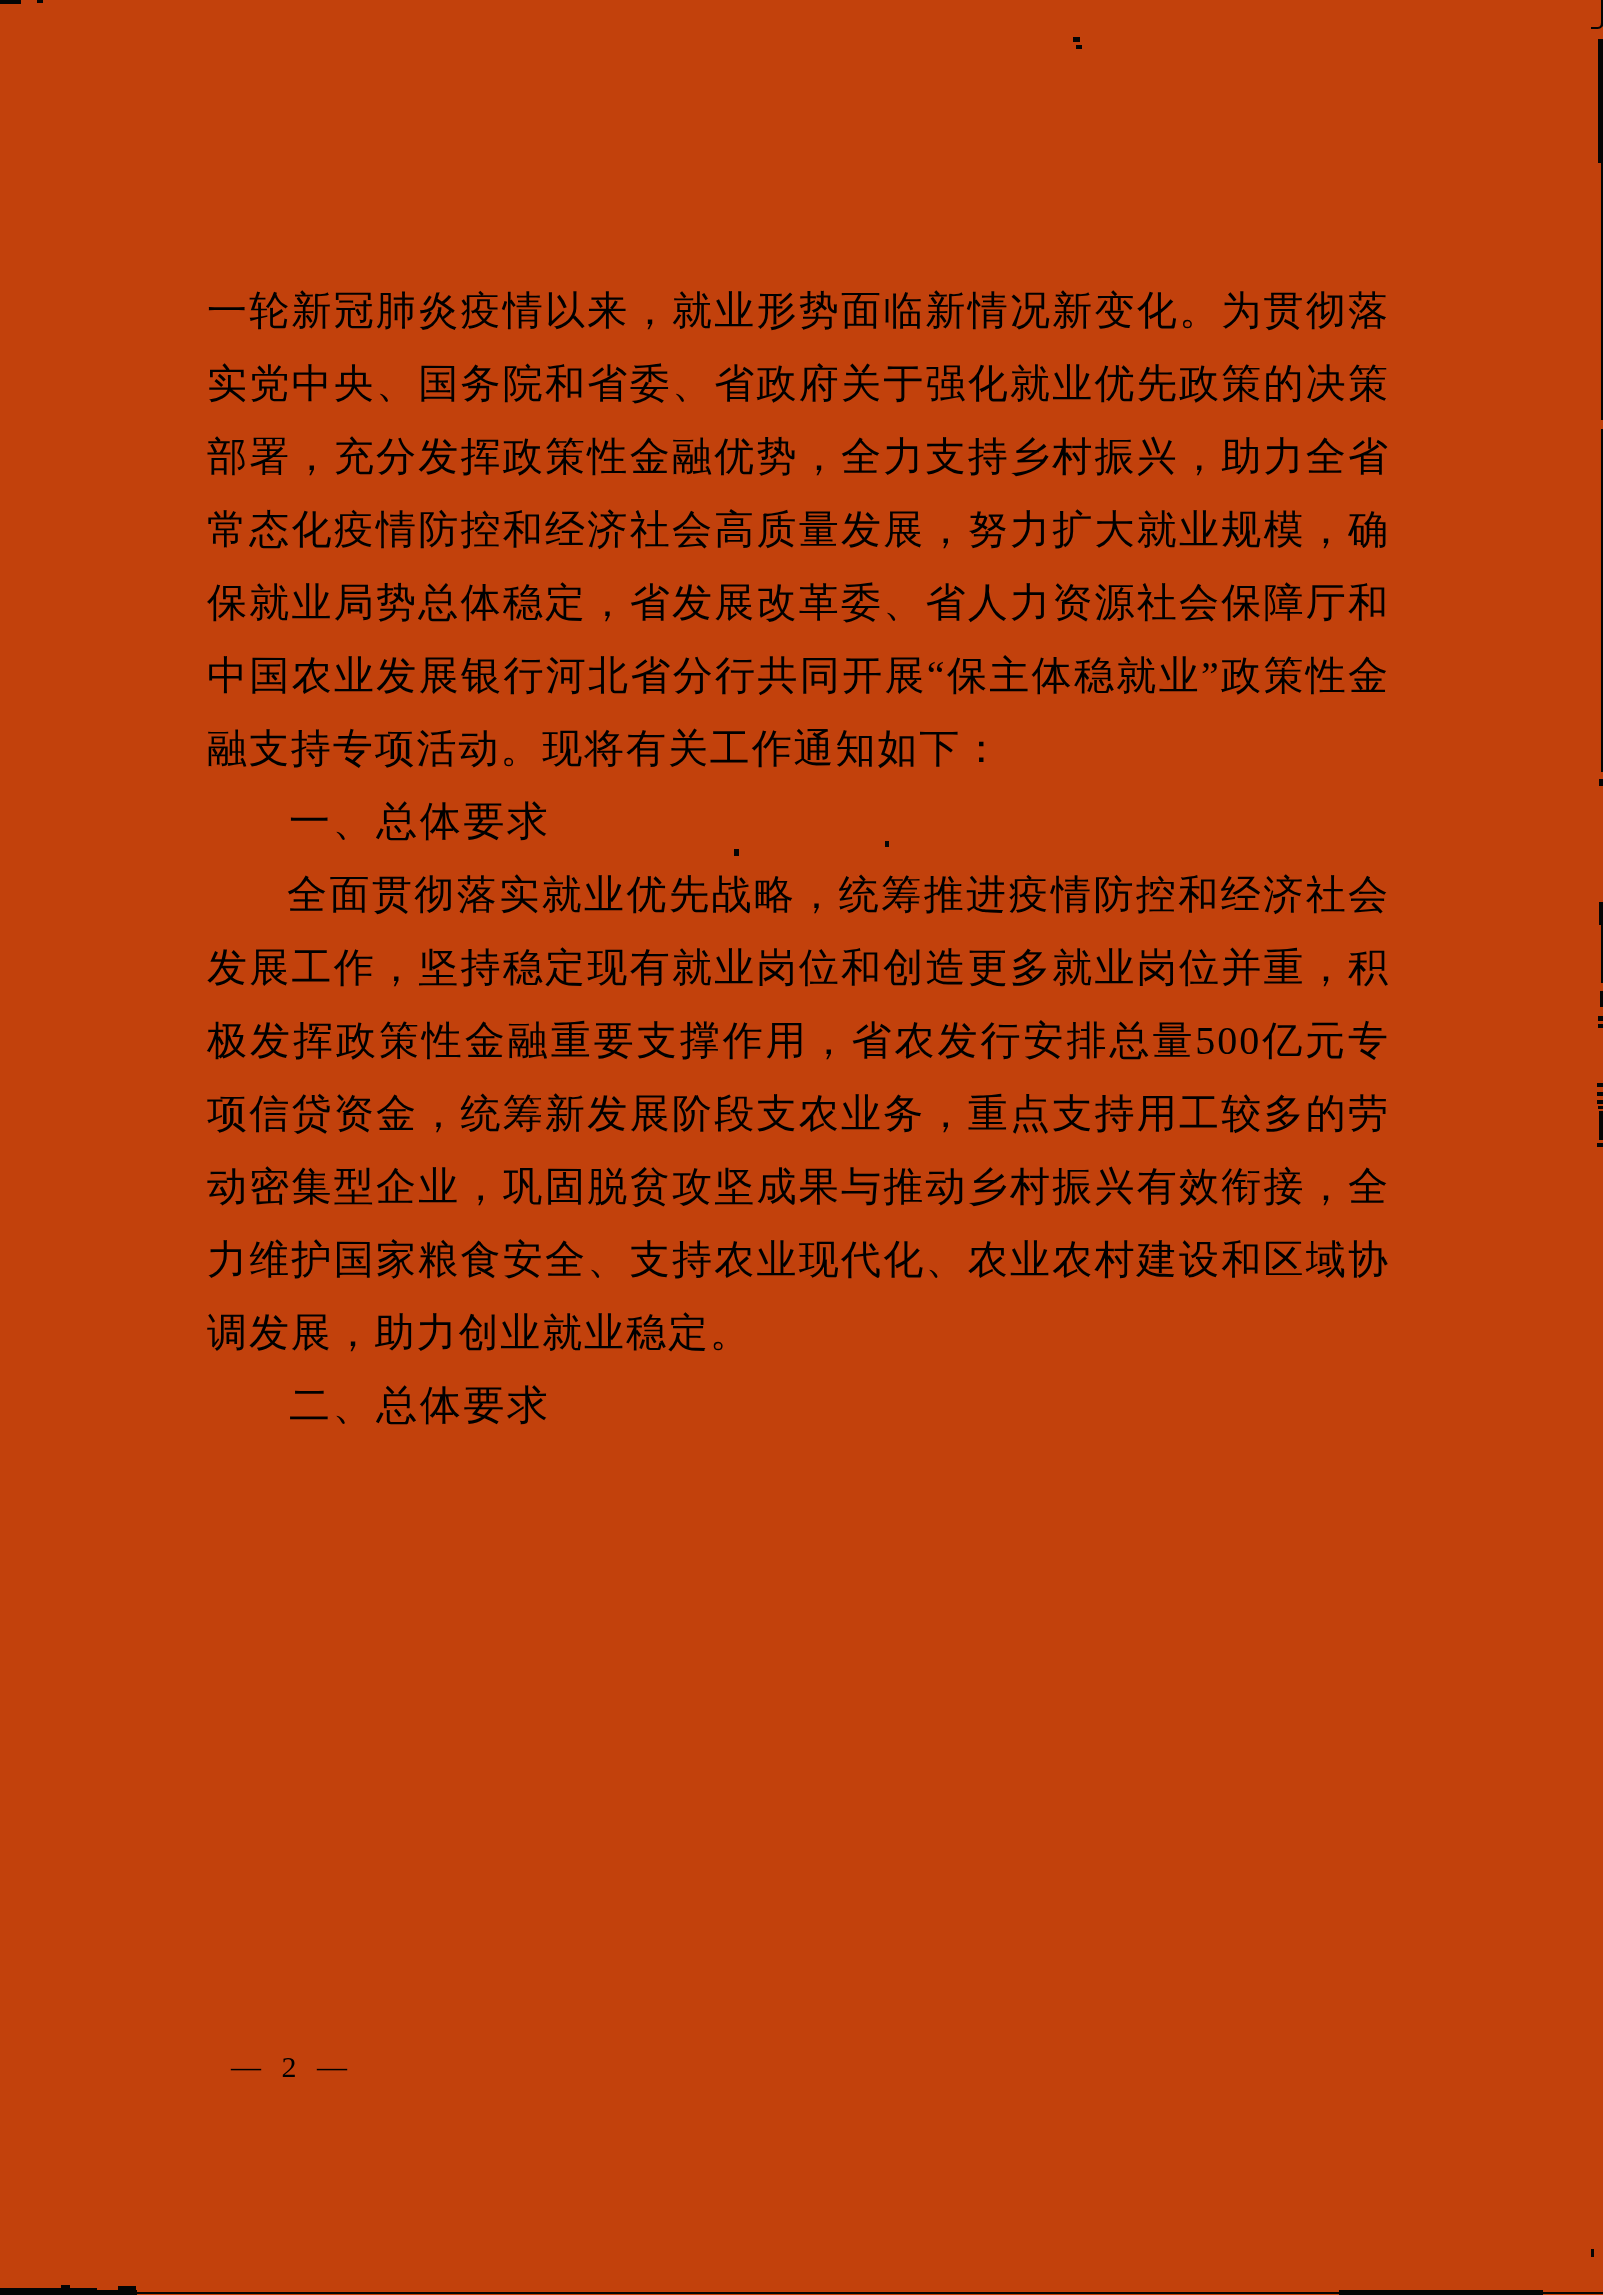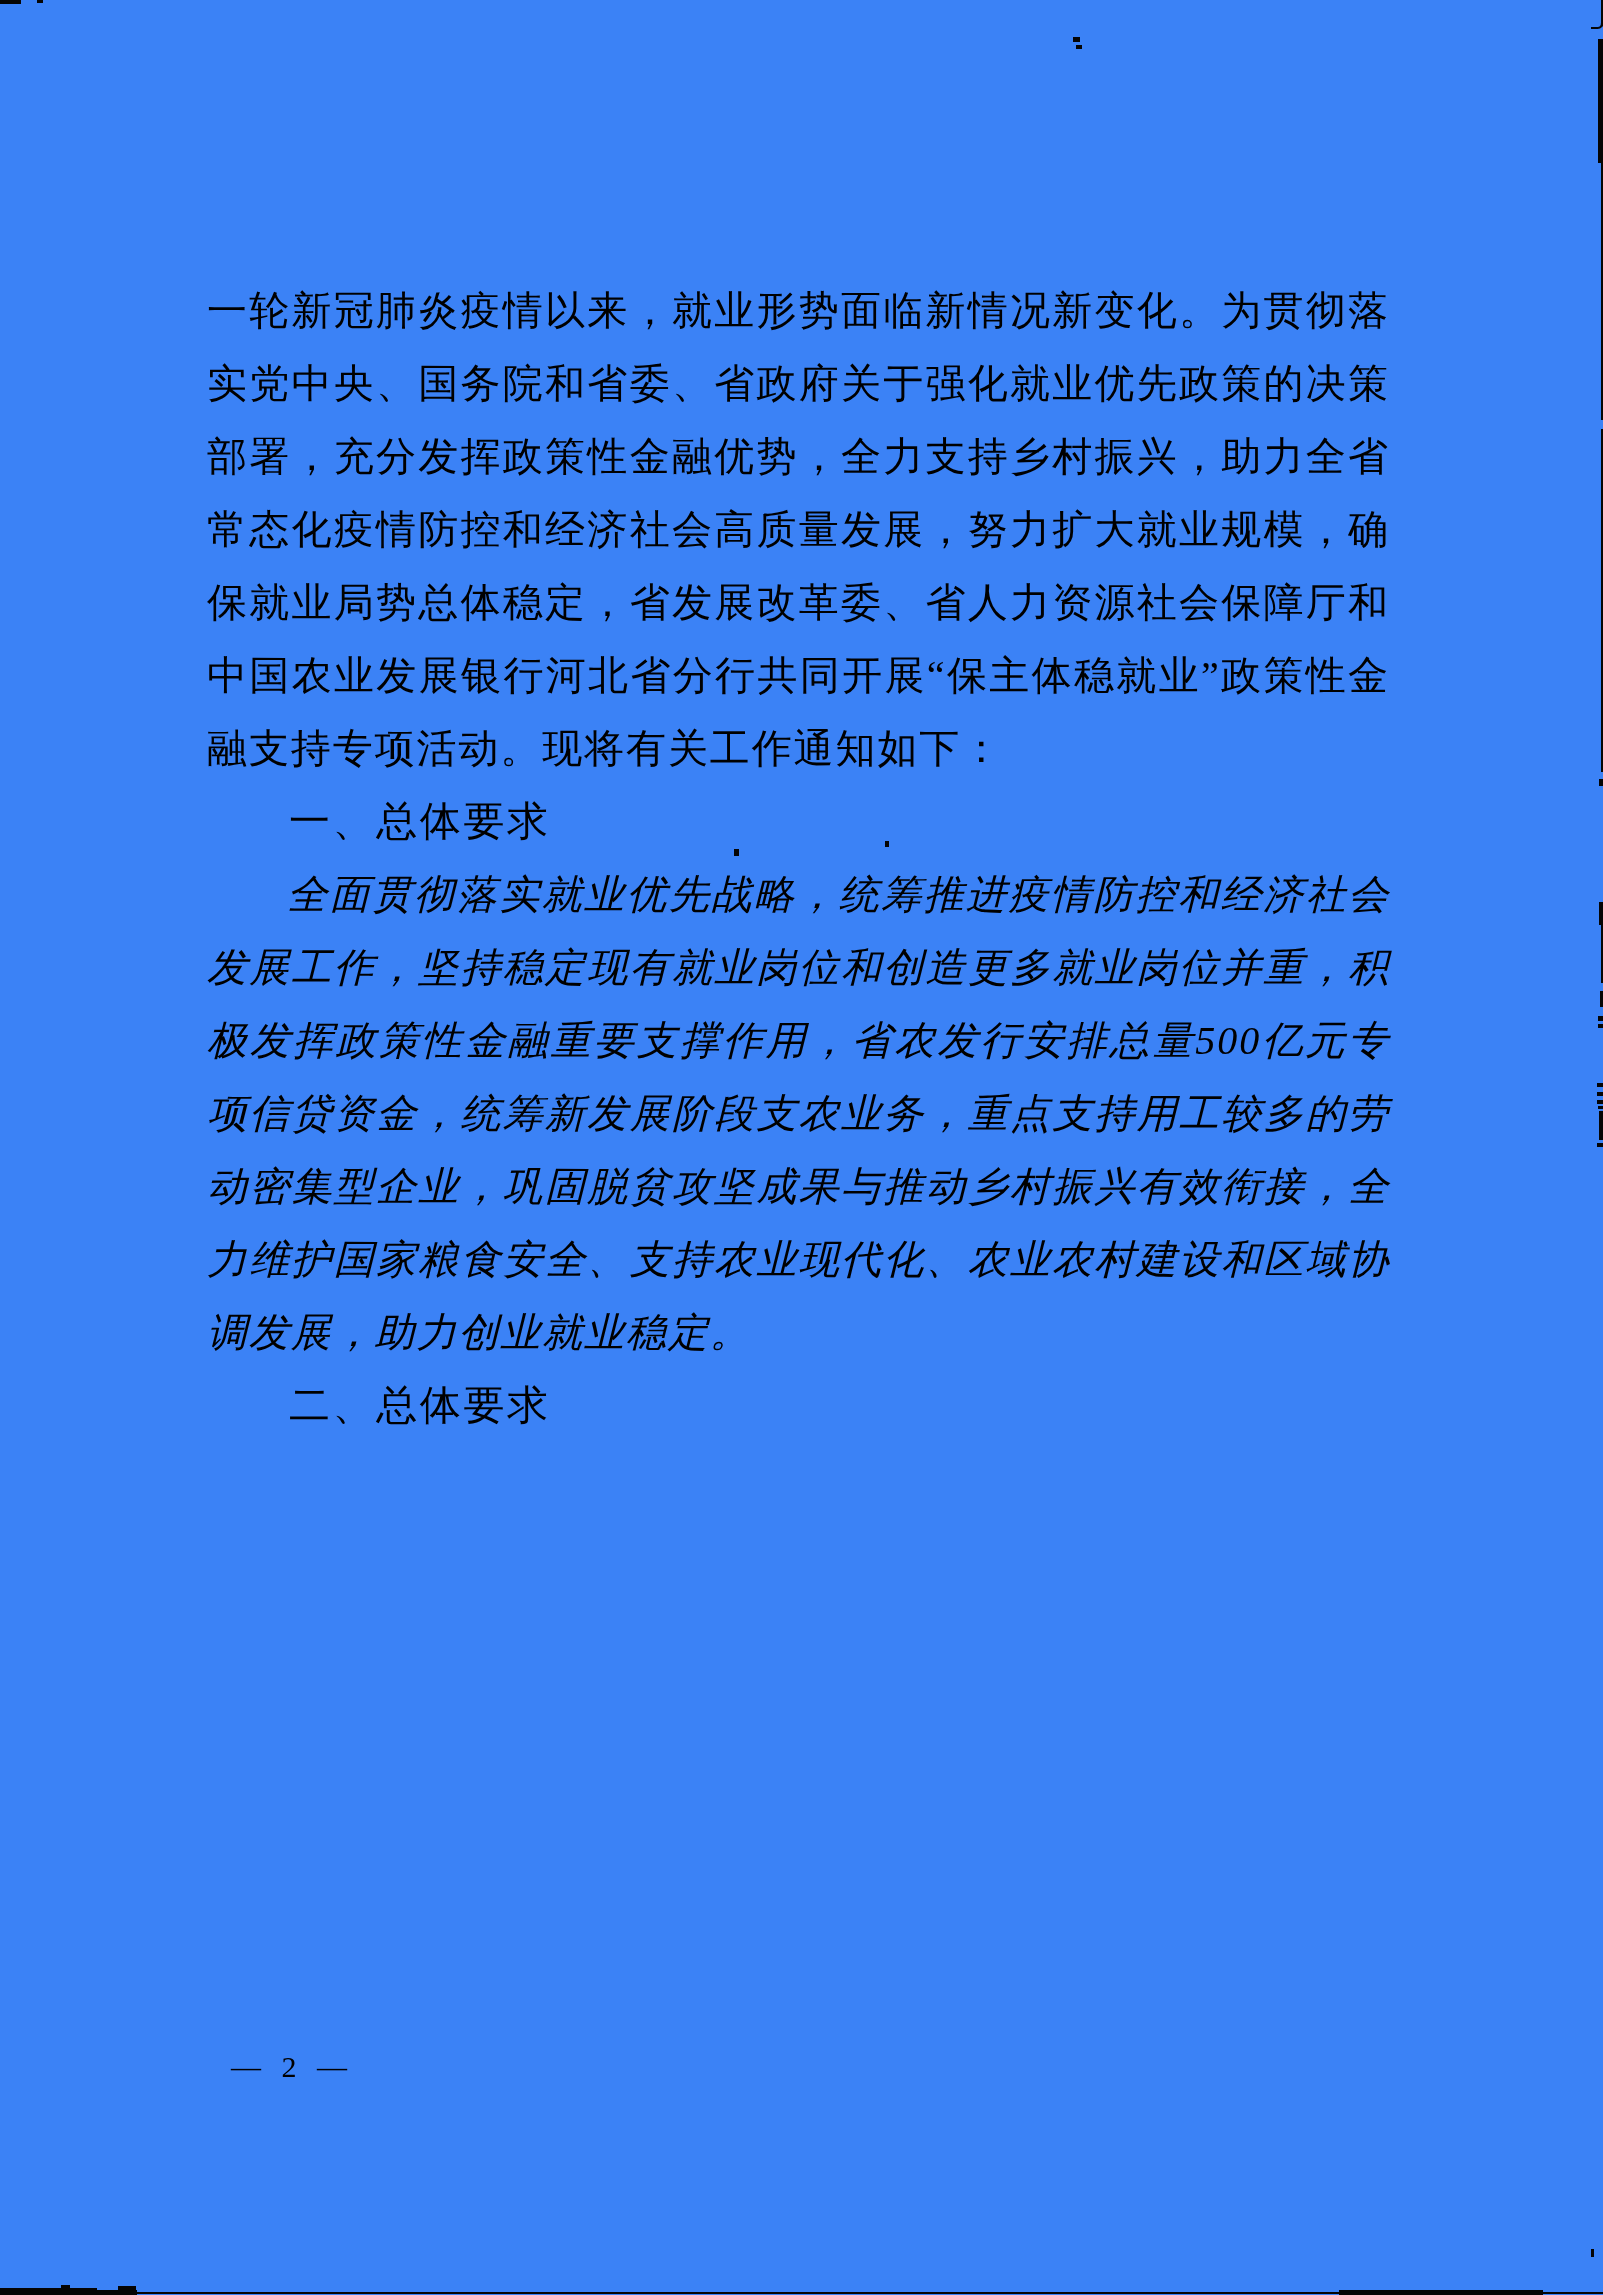--- a/index.html
+++ b/index.html
@@ -4,21 +4,21 @@
 <style>
   html, body {
     margin: 0;
     padding: 0;
     background: #e8e8e8;
   }
   .page {
     position: relative;
     width: 1603px;
     height: 2295px;
-    background: #3b82f6;
+    background: #c2410c;
     overflow: hidden;
     font-family: "Liberation Serif", "DejaVu Serif", serif;
     color: #000000;
   }
   .text-column {
     position: absolute;
     left: 207px;
     top: 274px;
     width: 1183px;
     font-size: 40px;
@@ -26,21 +26,20 @@
     letter-spacing: 1.9px;
     text-align: justify;
     text-justify: inter-ideograph;
   }
   .text-column p {
     margin: 0;
     padding: 0;
   }
   .para-indent {
     text-indent: 2em;
-    font-style: italic;
   }
   .doc-heading {
     font-family: "Liberation Sans", "DejaVu Sans", sans-serif;
     font-weight: normal;
     font-size: 41px;
     text-indent: 2em;
     letter-spacing: 2.6px;
   }
   .page-footer {
     position: absolute;

